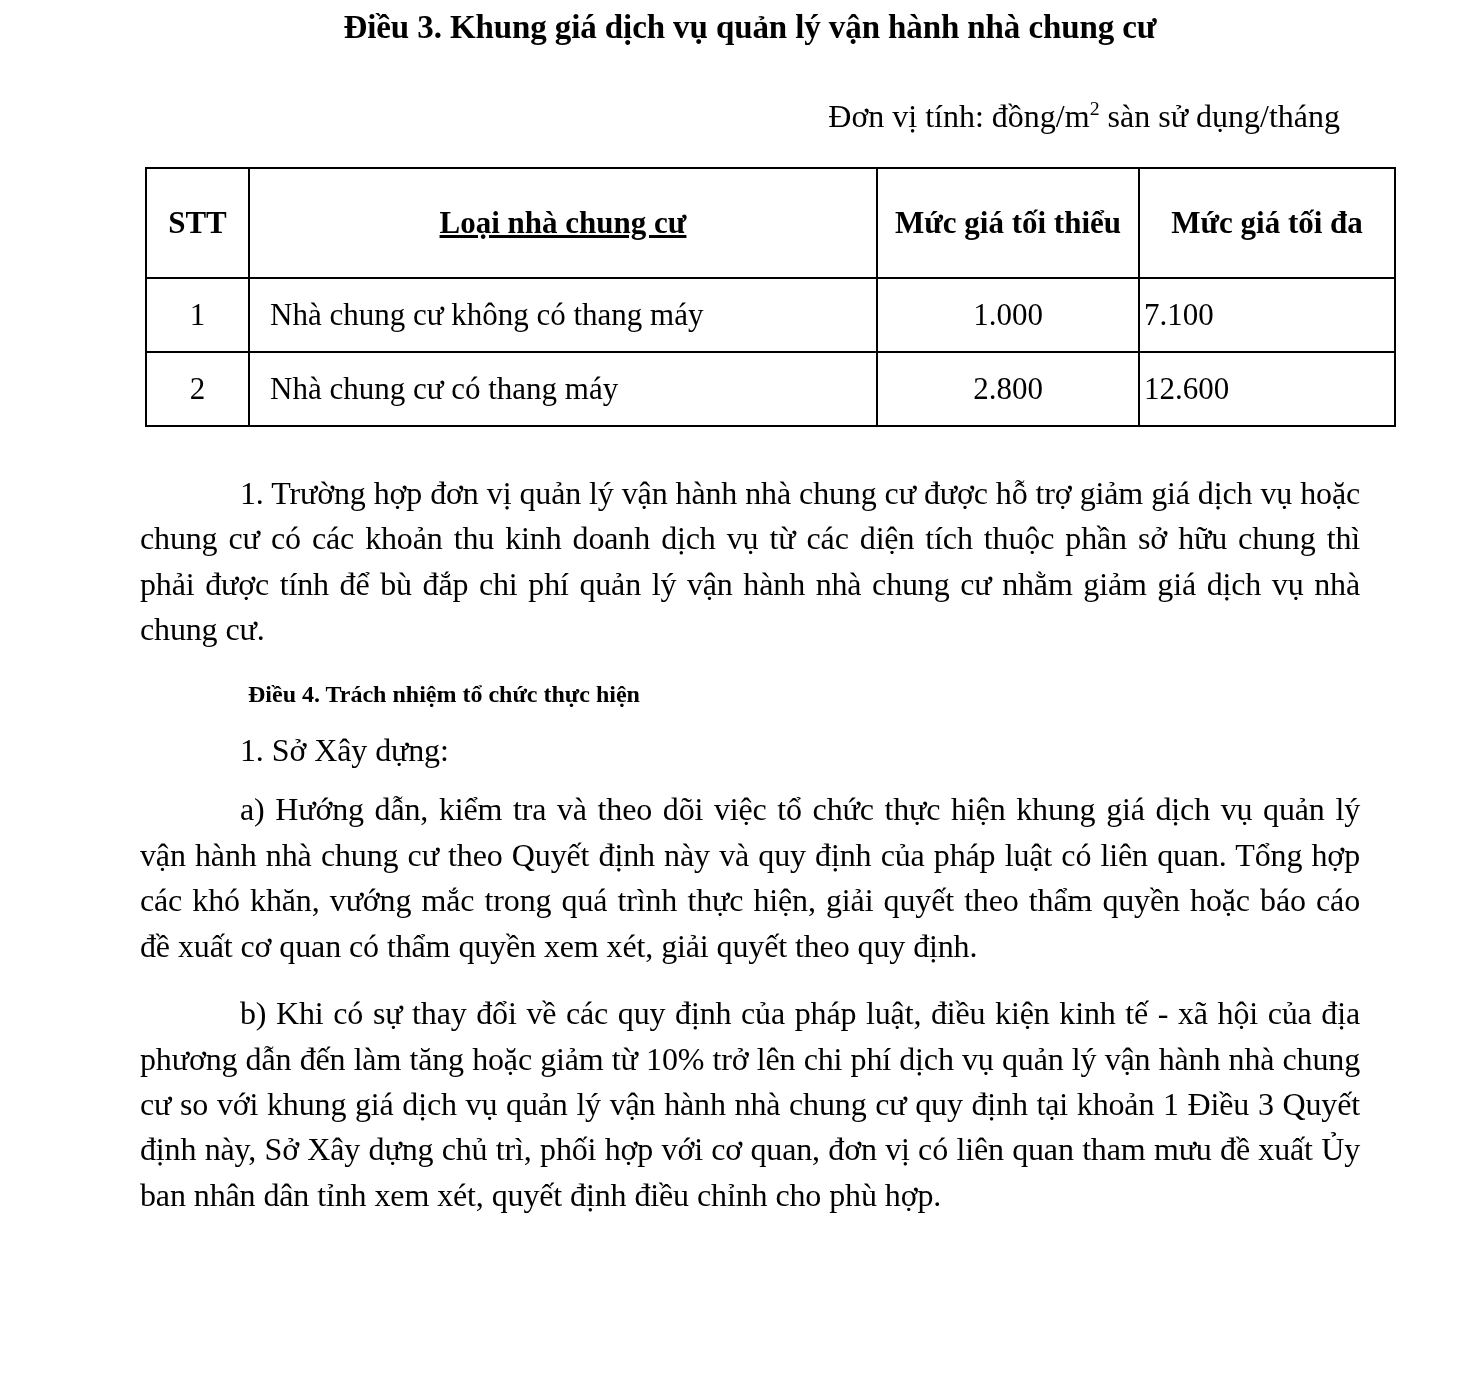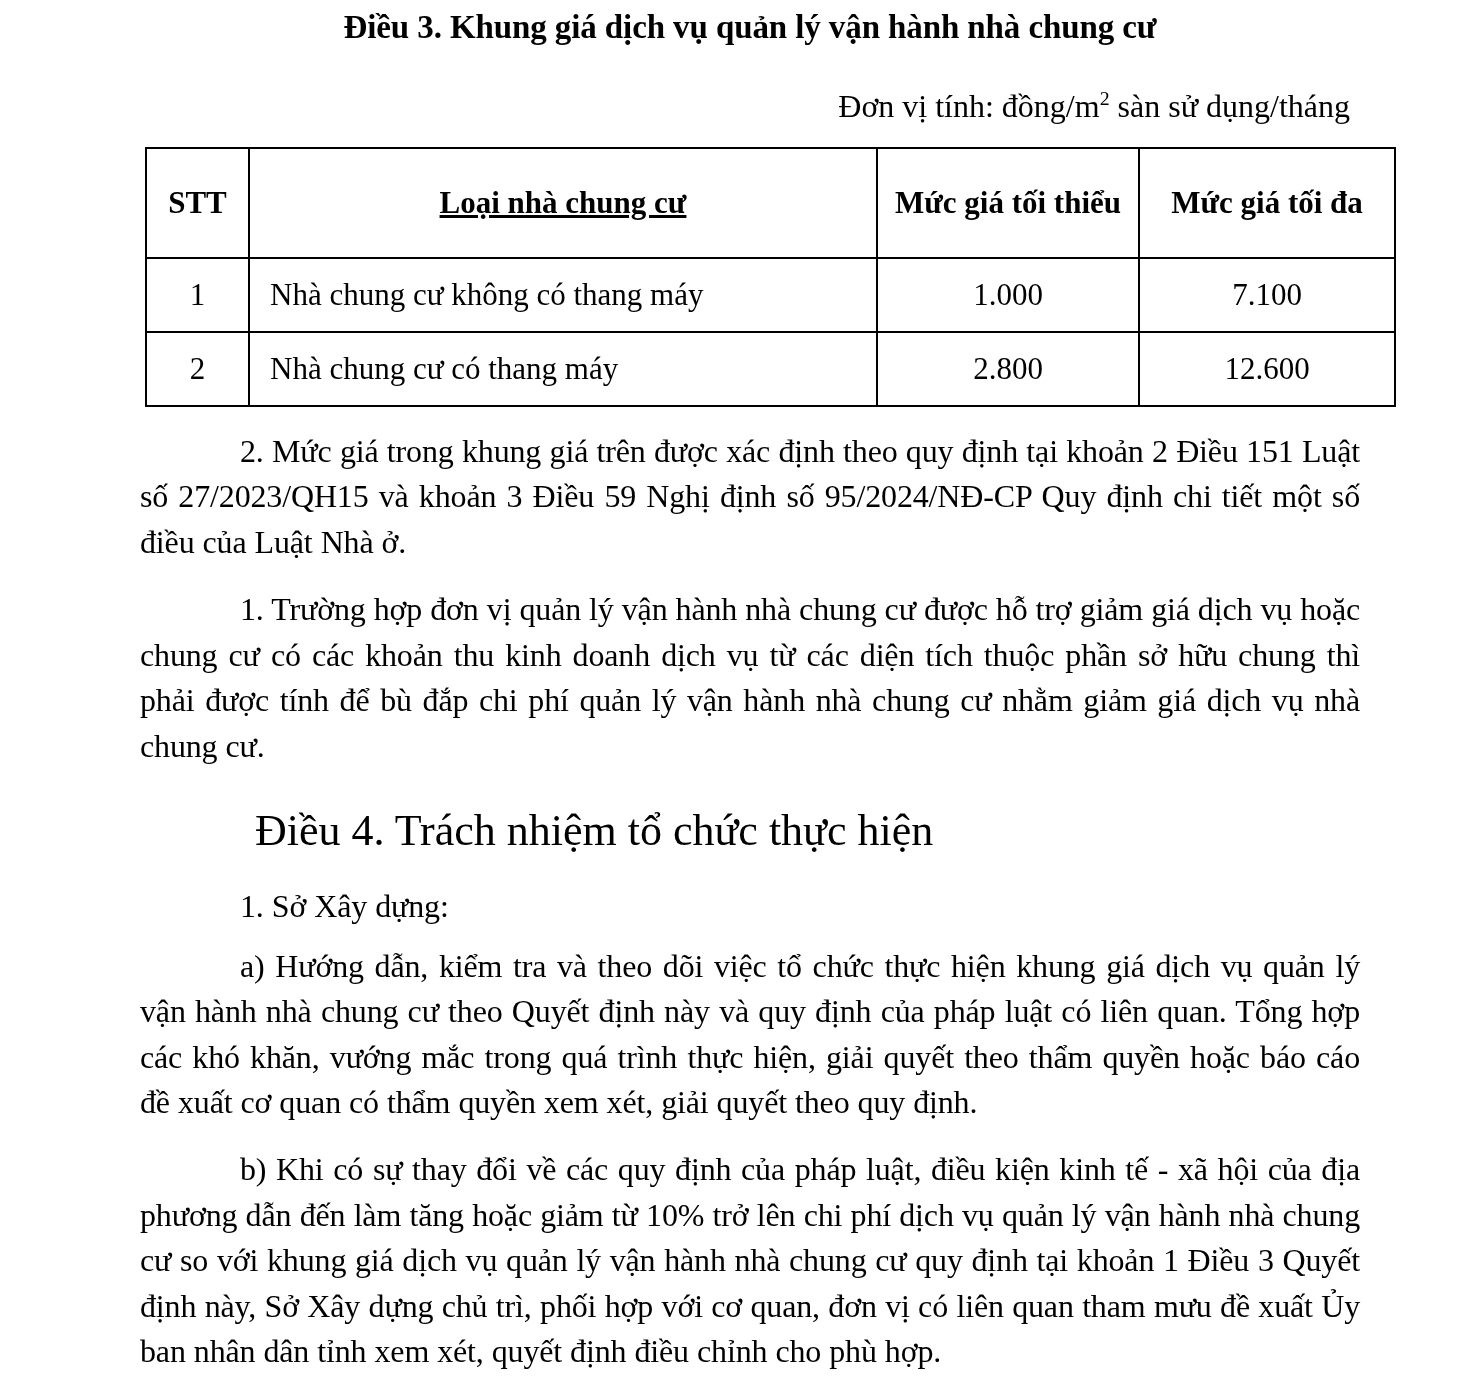--- a/index.html
+++ b/index.html
@@ -24,43 +24,43 @@
   .heading {
     font-size: 33px;
     font-weight: bold;
     text-align: center;
     margin: 4px;
     padding-top: 2px;
     line-height: 1.28;
     letter-spacing: -0.1px;
   }
   .heading-4 {
-    font-size: 44px;
-    font-weight: normal;
-    margin: 11px;
+    font-size: 24px;
+    font-weight: bold;
+    margin: 4px;
     padding-left: 104px;
     line-height: 1.3;
   }
   .para {
     font-size: 32px;
     line-height: 1.42;
     margin: 0;
     text-align: justify;
     text-justify: inter-word;
     text-indent: 100px;
     letter-spacing: -0.15px;
     word-spacing: 0.2px;
   }
   .para.no-justify {
     text-align: left;
   }
   .unit-line {
     font-size: 32px;
     text-align: right;
-    margin: 4px;
+    margin: 14px;
     padding-right: 6px;
     line-height: 1.4;
   }
   .unit-line sup {
     font-size: 0.62em;
     vertical-align: super;
     line-height: 0;
   }
   .spacer-sm { height: 14px; }
   .spacer-md { height: 22px; }
@@ -86,21 +86,21 @@
   }
   table.price-table tbody td {
     font-weight: normal;
     height: 68px;
     line-height: 1.2;
     padding: 2px 4px;
   }
   .col-stt  { width: 93px;  text-align: center; border-radius: 19px; }
   .col-type { width: 618px; text-align: left; padding-left: 20px !important; }
   .col-min  { width: 252px; text-align: center; }
-  .col-max  { width: 246px; text-align: center; }
+  .col-max  { width: 246px; }
 
   .table-wrap { padding-left: 5px; }
 </style>
 </head>
 <body>
 
 <div class="page">
 
   <h1 class="heading">Điều 3. Khung giá dịch vụ quản lý vận hành nhà chung cư</h1>
 
@@ -135,21 +135,20 @@
           <td class="col-type">Nhà chung cư có thang máy</td>
           <td class="col-min">2.800</td>
           <td class="col-max">12.600</td>
         </tr>
       </tbody>
     </table>
   </div>
 
   <div class="spacer-md"></div>
 
-  <p class="para">2. Mức giá trong khung giá trên được xác định theo quy định tại khoản 2 Điều 151 Luật số 27/2023/QH15 và khoản 3 Điều 59 Nghị định số 95/2024/NĐ-CP Quy định chi tiết một số điều của Luật Nhà ở.</p>
 
   <div class="spacer-md"></div>
 
   <p class="para">1. Trường hợp đơn vị quản lý vận hành nhà chung cư được hỗ trợ giảm giá dịch vụ hoặc chung cư có các khoản thu kinh doanh dịch vụ từ các diện tích thuộc phần sở hữu chung thì phải được tính để bù đắp chi phí quản lý vận hành nhà chung cư nhằm giảm giá dịch vụ nhà chung cư.</p>
 
   <div class="spacer-md"></div>
 
   <h2 class="heading-4">Điều 4. Trách nhiệm tổ chức thực hiện</h2>
 
   <div class="spacer-sm"></div>

